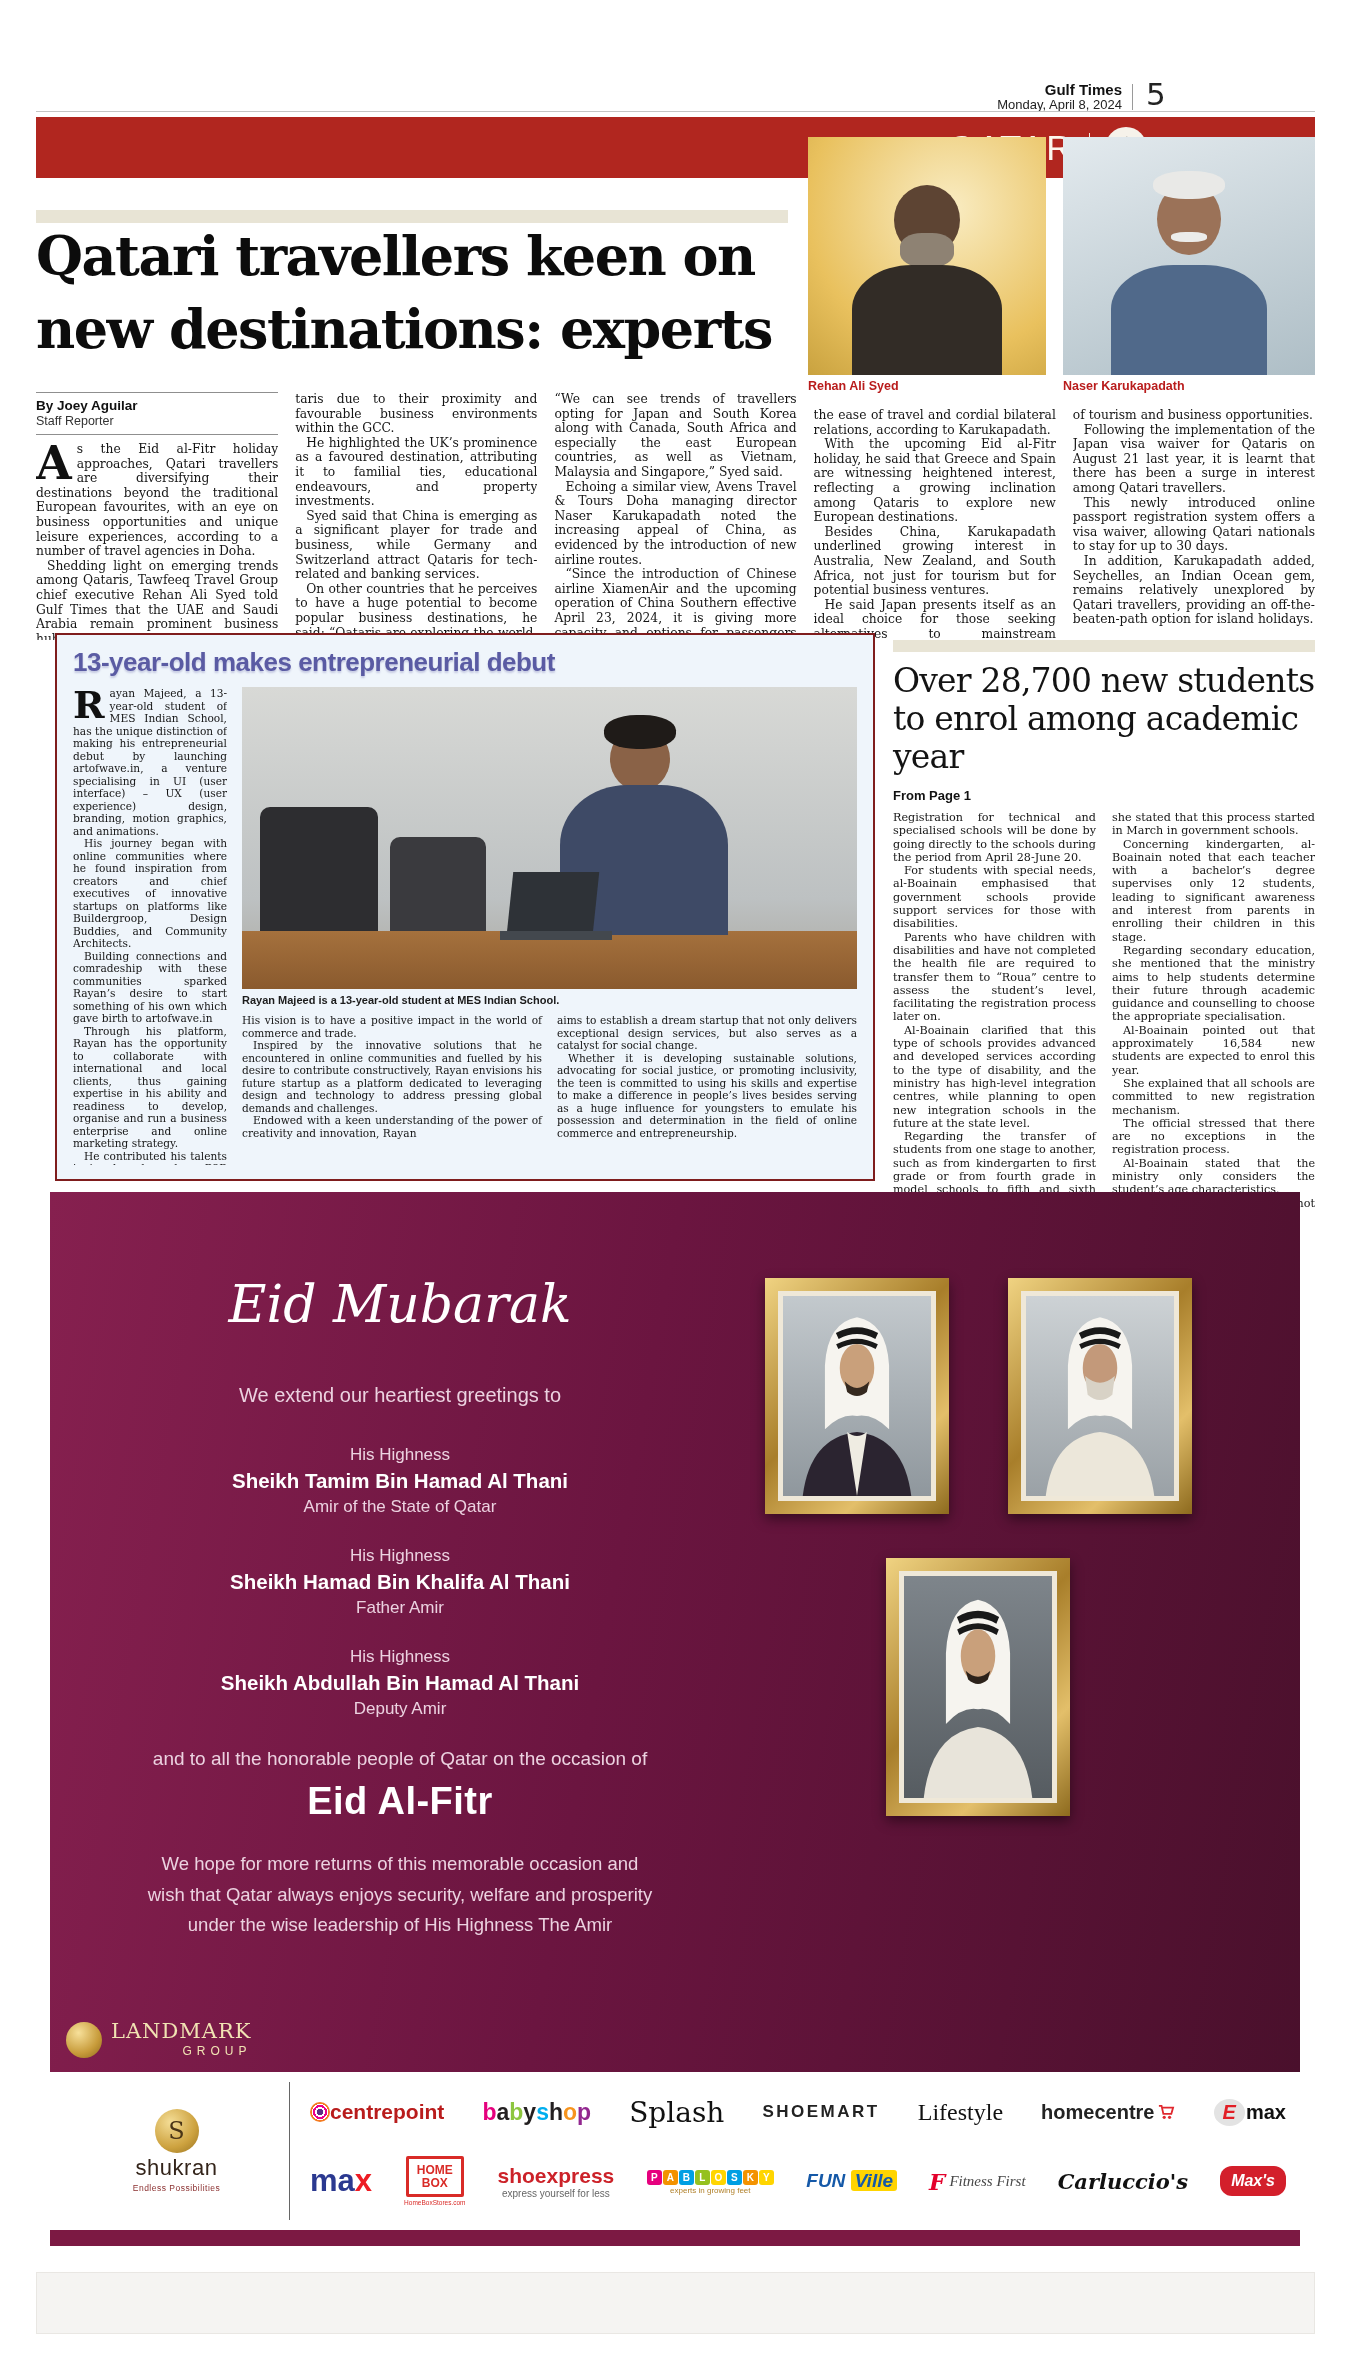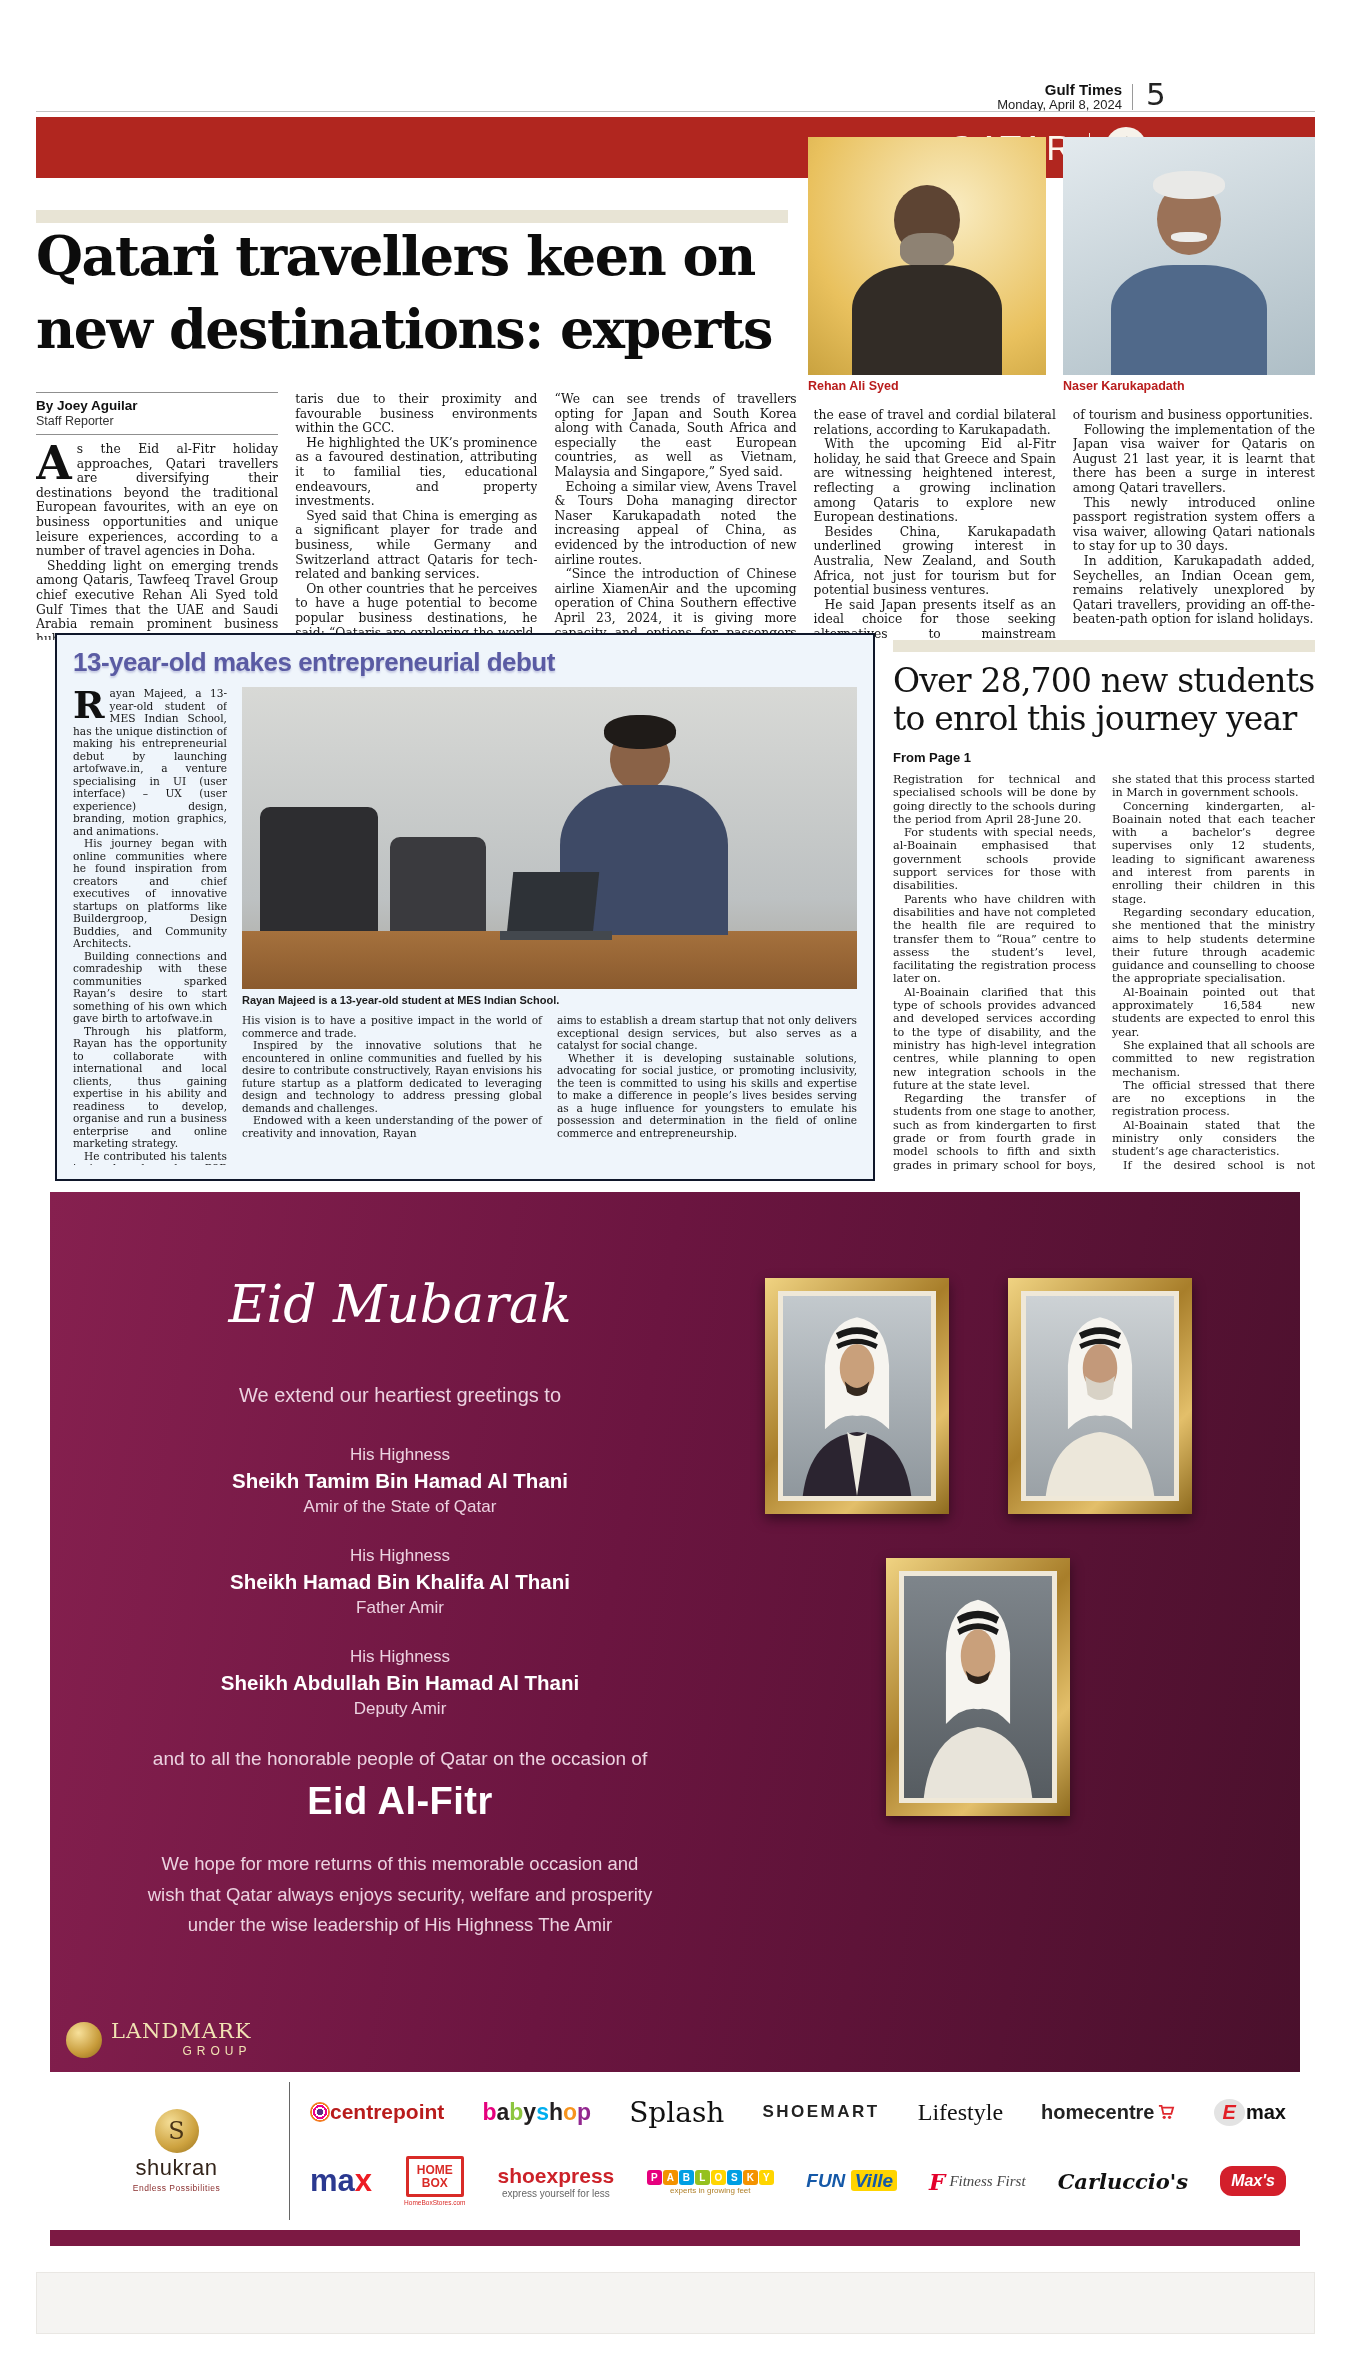--- a/index.html
+++ b/index.html
@@ -32,21 +32,21 @@
   .serif-body p.ni{text-indent:0;}
   .byline-box{border-top:1px solid #8f8f8f;border-bottom:1px solid #8f8f8f;padding:5px 0 6px;margin-bottom:7px;}
   .byline{font-size:13.5px;font-weight:bold;color:#111;}
   .byrole{font-size:12.5px;color:#333;margin-top:1px;}
   .dc{float:left;font-family:"DejaVu Serif",serif;font-weight:bold;font-size:46px;line-height:38px;
       padding:2px 5px 0 0;color:#111;}
   .dc2{float:left;font-family:"DejaVu Serif",serif;font-weight:bold;font-size:38px;line-height:32px;
       padding:2px 5px 0 0;color:#111;}
   
   .teen-box{position:absolute;top:633px;left:55px;width:820px;height:548px;box-sizing:border-box;
-            background:#eff5fb;border:2px solid #0f172a;padding:10px 16px 12px;overflow:hidden;}
+            background:#eff5fb;border:2px solid #7f1d1d;padding:10px 16px 12px;overflow:hidden;}
   .teen-hl{margin:2px 0 9px;font-size:26px;font-weight:800;letter-spacing:-0.5px;color:#5a5ba3;
            text-shadow:0 2px 2px rgba(90,91,163,0.28);}
   .teen-grid{display:grid;grid-template-columns:154px 1fr;column-gap:15px;height:478px;}
   .teen-grid p{font-size:10.6px;line-height:12.5px;}
   .teen-left{overflow:hidden;}
   .teen-photo{position:relative;width:100%;height:302px;overflow:hidden;background:linear-gradient(180deg,#d8d9d6,#bdc1c2 70%,#a9a69e);}
   .teen-cap{font-size:11px;font-weight:bold;color:#1c1c1c;margin:5px 0 8px;font-family:"Liberation Sans",sans-serif;}
   .teen-cols{display:flex;gap:15px;overflow:hidden;height:148px;}
   .teen-cols .col{flex:1;}
   
@@ -255,21 +255,21 @@
           </div>
         </div>
       </div>
     </div>
   </div>
 
   <div class="students serif-body">
     <div class="stu-kicker"></div>
     <h2 class="stu-hl">
       <div>Over 28,700 new students</div>
-      <div>to enrol this journey year</div>
+      <div>to enrol among academic year</div>
     </h2>
     <div class="stu-from">From Page 1</div>
     <div class="stu-cols">
       <div class="col">
         <p class="ni">Registration for technical and specialised schools will be done by going directly to the schools during the period from April 28-June 20.</p>
         <p>For students with special needs, al-Boainain emphasised that government schools provide support services for those with disabilities.</p>
         <p>Parents who have children with disabilities and have not completed the health file are required to transfer them to “Roua” centre to assess the student’s level, facilitating the registration process later on.</p>
         <p>Al-Boainain clarified that this type of schools provides advanced and developed services according to the type of disability, and the ministry has high-level integration centres, while planning to open new integration schools in the future at the state level.</p>
         <p>Regarding the transfer of students from one stage to another, such as from kindergarten to first grade or from fourth grade in model schools to fifth and sixth grades in primary school for boys, or from the ninth grade to the tenth grade,</p>
       </div>

